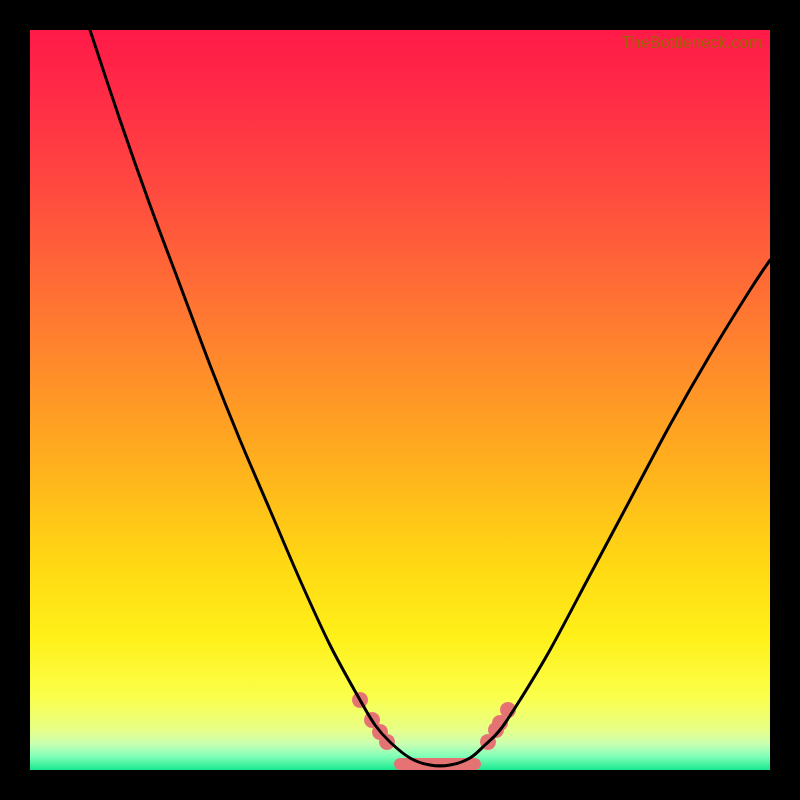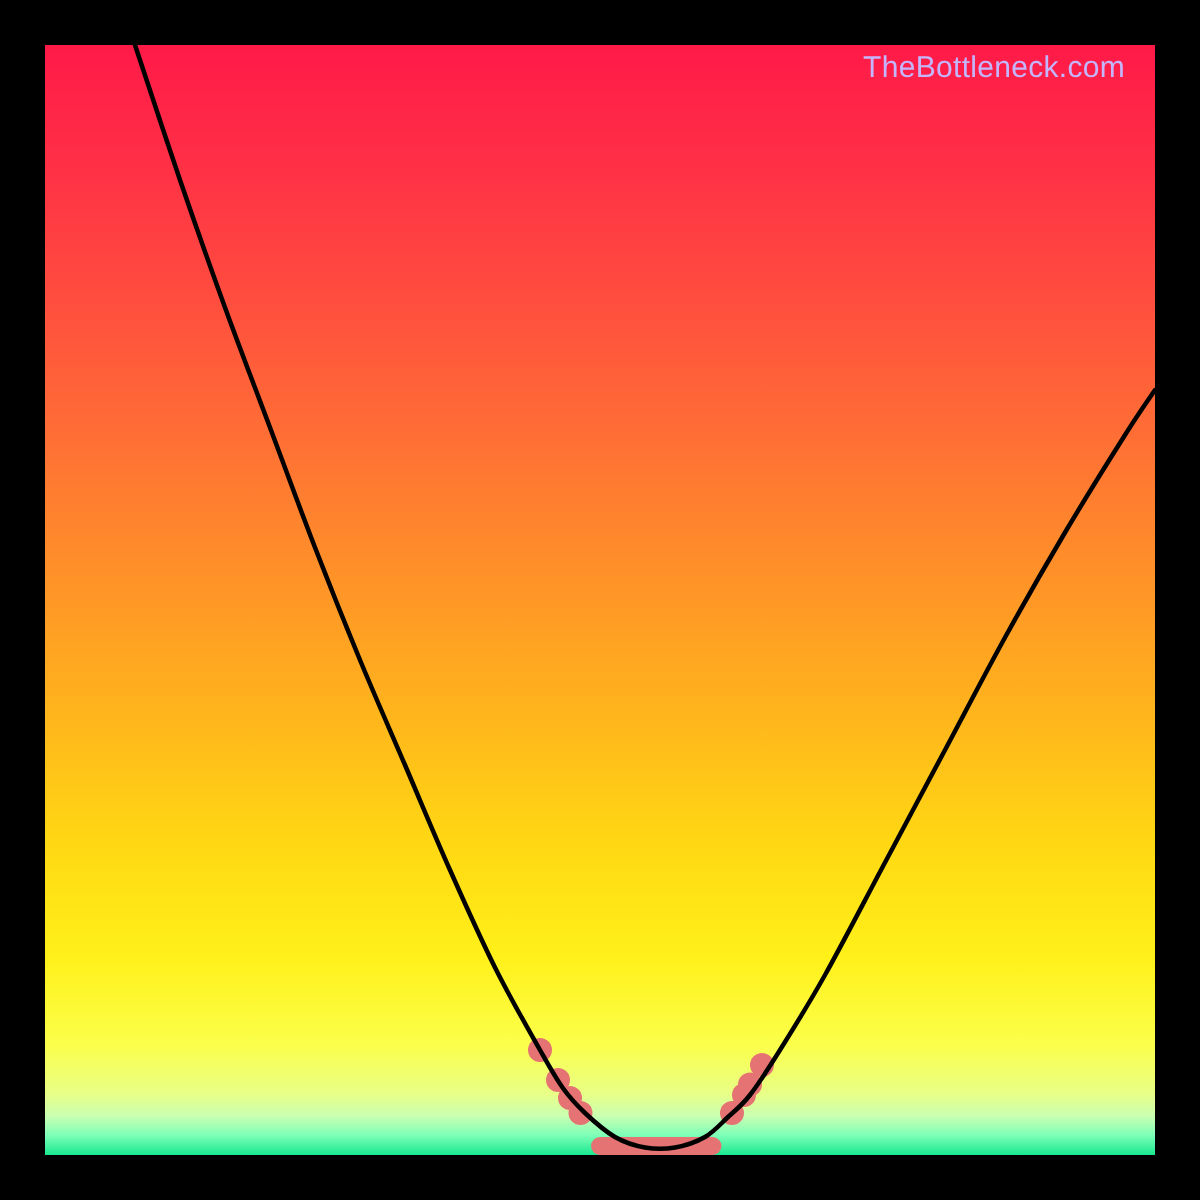--- a/index.html
+++ b/index.html
@@ -25,23 +25,23 @@
     height: 740px;
     overflow: hidden;
   }
   .gradient {
     position: absolute;
     left: 0; top: 0; right: 0; bottom: 0;
   }
   .watermark {
     position: absolute;
     top: 4px;
-    right: 20px;
-    color: #c4b5fd;
-    font-size: 20px;
+    right: 8px;
+    color: #a16207;
+    font-size: 16px;
     font-weight: 500;
     letter-spacing: 0.2px;
     user-select: none;
   }
   svg.curve {
     position: absolute;
     left: 0; top: 0;
     width: 740px; height: 740px;
     overflow: visible;
   }

